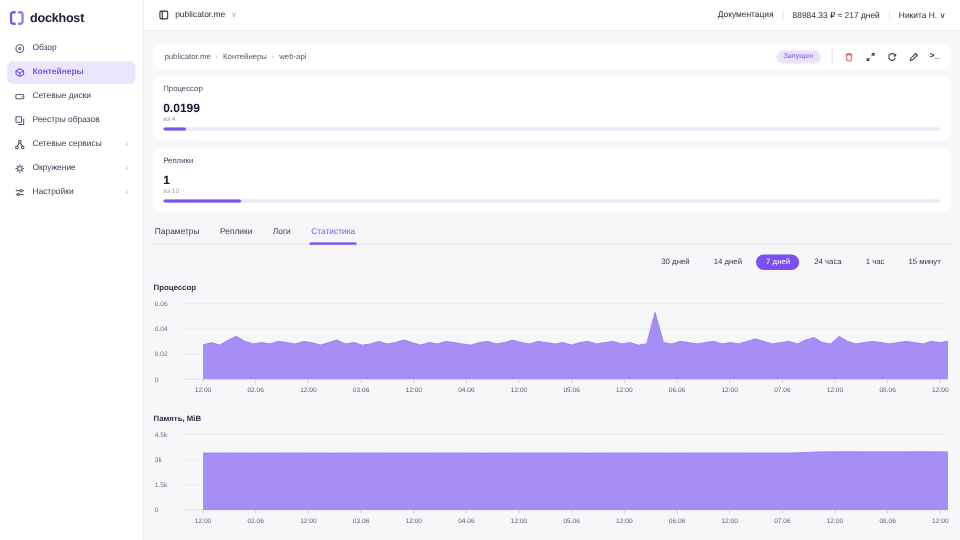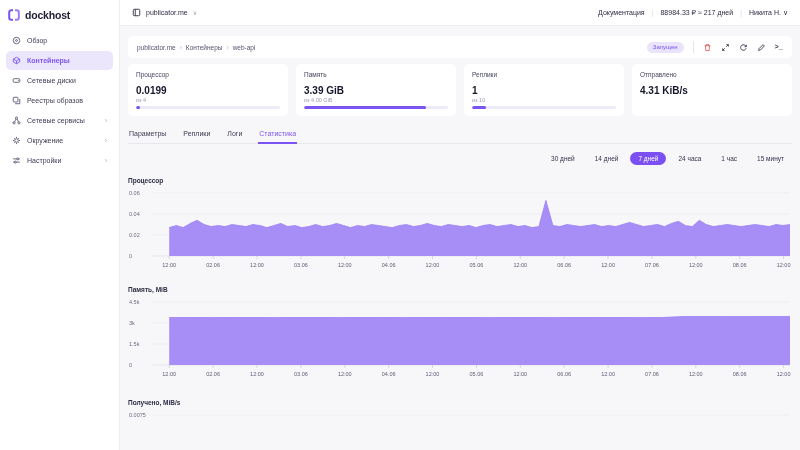--- a/index.html
+++ b/index.html
@@ -36,21 +36,21 @@
   .crumbs { display:flex; align-items:center; gap:4px; font-size:6.5px; color:#55556e; }
   .crumbs .csep { color:#b8b8c8; }
   .actions { display:flex; align-items:center; gap:9px; }
   .badge { font-size:6px; padding:2.5px 6px; border-radius:8px; background:#e9e3fb; color:#7c54f3; }
   .vdiv { width:1px; height:12px; background:#e6e6ee; }
   .icon-btn { display:flex; align-items:center; cursor:pointer; color:#3c3c52; }
   .icon-btn.danger { color:#e0635e; }
   .term-glyph { font-family:"Liberation Mono","DejaVu Sans Mono",monospace; font-size:7px; font-weight:bold; }
 
   
-  .cards { display:flex; gap:8px; margin-top:6px; }
+  .cards { display:flex; gap:8px; margin-top:6px;flex-direction:column; }
   .card { flex:1; background:#fff; border-radius:5px; padding:7px 8px; height:52px; }
   .card-title { font-size:6.5px; color:#45455e; margin-bottom:7px; }
   .card-value { font-size:10px; font-weight:bold; color:#16162c; }
   .card-sub { font-size:5.5px; color:#9a9ab2; margin-top:1px; }
   .pbar { height:3px; border-radius:2px; background:#edeaf9; margin-top:3px; overflow:hidden; }
   .pfill { height:100%; border-radius:2px; background:#7c54f3; }
 
   
   .tabs { display:flex; gap:15px; margin-top:11px; border-bottom:1px solid #e7e7ee; }
   .tab { font-size:7px; color:#3c3c52; padding:3px 1px 5px 1px; cursor:pointer; border-bottom:2px solid transparent; margin-bottom:-1px; }
@@ -225,38 +225,26 @@
       <div class="cards">
         <div class="card">
           <div class="card-title">Процессор</div>
           <div class="card-value">0.0199</div>
           <div class="card-sub">из 4</div>
           <div class="pbar">
               <div class="pfill" style="width: 3%;"></div>
             </div>
         </div>
         <div class="card">
-          <div class="card-title">Память</div>
-          <div class="card-value">3.39 GiB</div>
-          <div class="card-sub">из 4.00 GiB</div>
-          <div class="pbar">
-              <div class="pfill" style="width: 85%;"></div>
-            </div>
-        </div>
-        <div class="card">
           <div class="card-title">Реплики</div>
           <div class="card-value">1</div>
           <div class="card-sub">из 10</div>
           <div class="pbar">
               <div class="pfill" style="width: 10%;"></div>
             </div>
-        </div>
-        <div class="card">
-          <div class="card-title">Отправлено</div>
-          <div class="card-value">4.31 KiB/s</div>
         </div>
       </div>
 
       <div class="tabs">
         <div class="tab">Параметры</div>
         <div class="tab">Реплики</div>
         <div class="tab">Логи</div>
         <div class="tab active">Статистика</div>
       </div>
 

